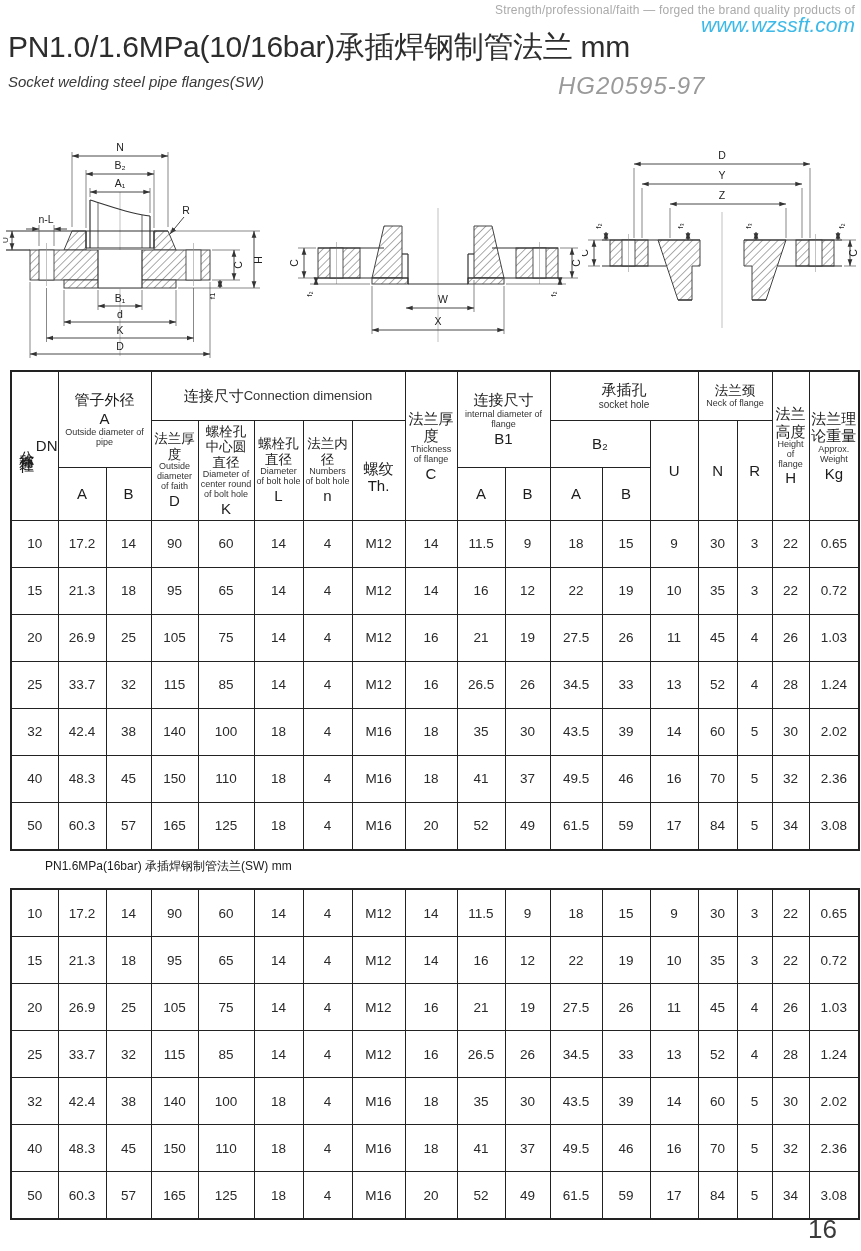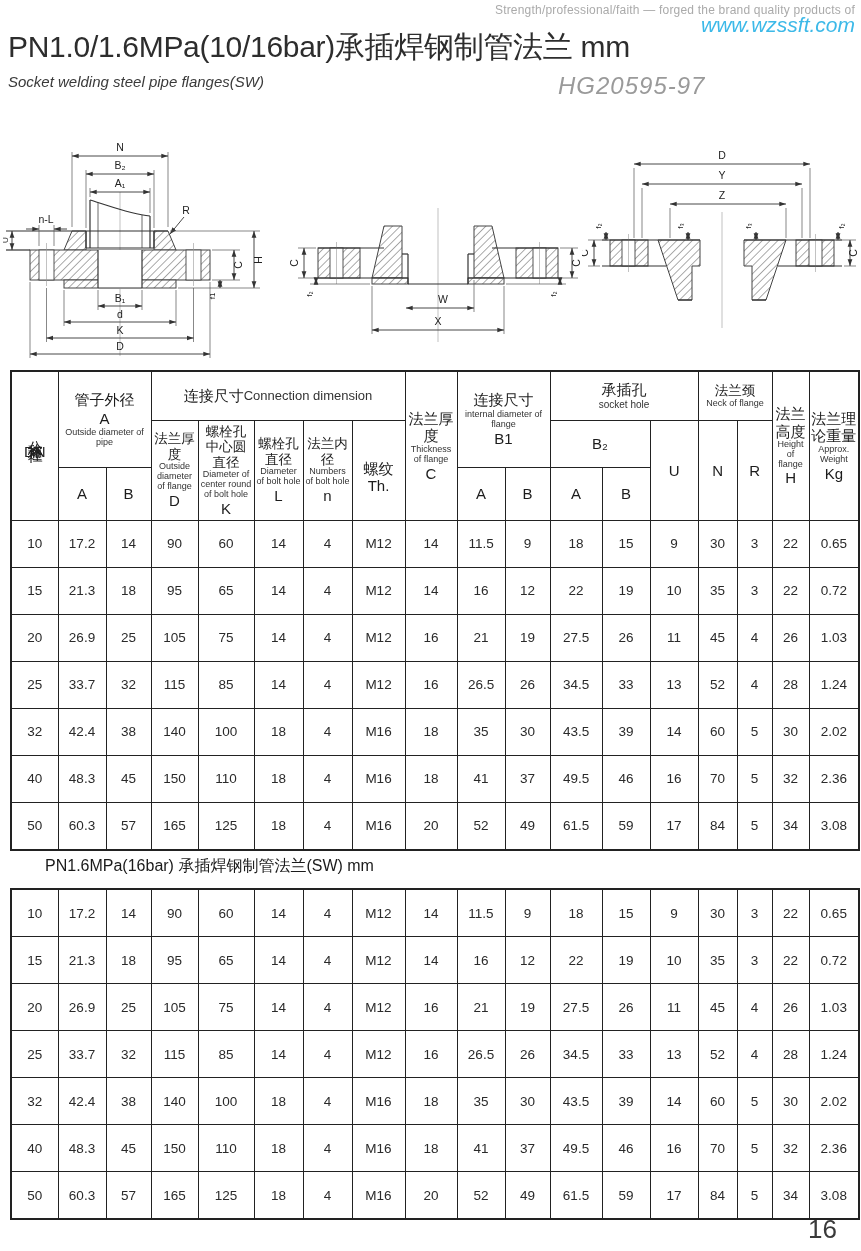--- a/index.html
+++ b/index.html
@@ -34,25 +34,25 @@
   .spec th,.spec td{border:1px solid #222;text-align:center;vertical-align:middle;padding:0;overflow:hidden;}
   .spec td{height:46px;font-size:13.5px;color:#2a2a2a;font-weight:normal;}
   .spec th{font-weight:normal;}
   tr.hr1{height:49px;} tr.hr2{height:44px;} tr.hr3{height:49px;}
   .vstack{display:flex;flex-direction:column;justify-content:space-between;align-items:center;height:100%;box-sizing:border-box;padding:3px 1px;}
   .vcenter{display:flex;flex-direction:column;justify-content:center;align-items:center;height:100%;gap:1px;}
   .zh{font-size:15px;color:#1c1c1c;line-height:1.15;word-break:break-all;}
   .zh.small{font-size:13.5px;}
   .en{font-size:9px;color:#333;line-height:1.1;}
   .letter{font-size:15px;color:#1c1c1c;}
-  .dn-stack{display:flex;flex-direction:column;justify-content:flex-end;align-items:center;height:100%;box-sizing:border-box;padding-bottom:4px;}
+  .dn-stack{display:flex;flex-direction:row;justify-content:flex-end;align-items:center;height:100%;box-sizing:border-box;padding-bottom:4px;}
   .dn-zh{writing-mode:vertical-lr;text-orientation:upright;font-size:15px;letter-spacing:3px;color:#1c1c1c;}
   .dn-letter{font-size:15px;margin-top:3px;}
   .inline-group{display:flex;align-items:center;justify-content:center;gap:0;}
-  .section-title{position:absolute;left:10px;top:845px;width:848px;height:43px;display:flex;align-items:center;padding-left:35px;box-sizing:border-box;font-size:16px;color:#1a1a1a;}
+  .section-title{position:absolute;left:10px;top:845px;width:848px;height:43px;display:flex;align-items:center;padding-left:35px;box-sizing:border-box;font-size:12px;color:#1a1a1a;}
   .page-number{position:absolute;top:1214px;left:808px;font-size:26px;color:#3a3a3a;}
 </style>
 </head>
 <body>
 
 <div class="tagline">Strength/professional/faith — forged the brand quality products of</div>
 <div class="website">www.wzssft.com</div>
 <h1 class="title">PN1.0/1.6MPa(10/16bar)承插焊钢制管法兰 mm</h1>
 <div class="subtitle">Socket welding steel pipe flanges(SW)</div>
 <div class="standard">HG20595-97</div>
@@ -338,21 +338,21 @@
           <span class="zh">法兰理论重量</span>
           <span class="en">Approx. Weight</span>
           <span class="letter">Kg</span>
         </div>
       </th>
     </tr>
     <tr class="hr2">
       <th rowspan="2">
         <div class="vstack">
           <span class="zh small">法兰厚度</span>
-          <span class="en">Outside diameter of flange</span>
+          <span class="en">Outside diameter of faith</span>
           <span class="letter">D</span>
         </div>
       </th>
       <th rowspan="2">
         <div class="vstack">
           <span class="zh small">螺栓孔中心圆直径</span>
           <span class="en">Diameter of center round of bolt hole</span>
           <span class="letter">K</span>
         </div>
       </th>

